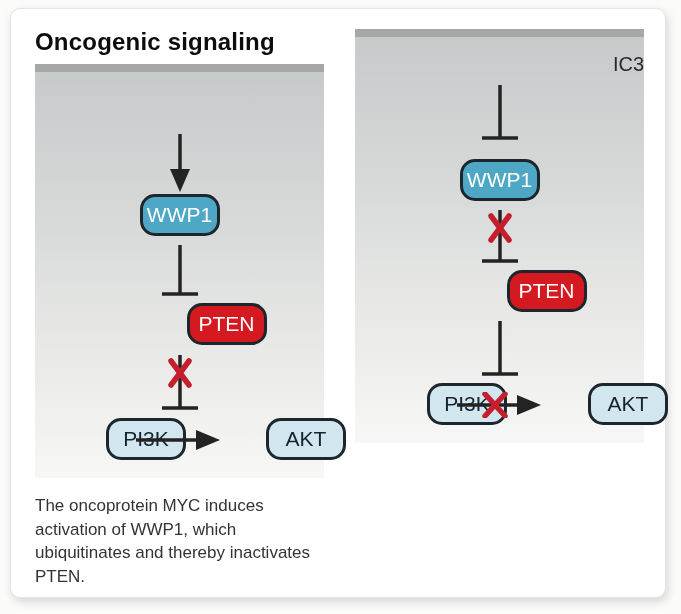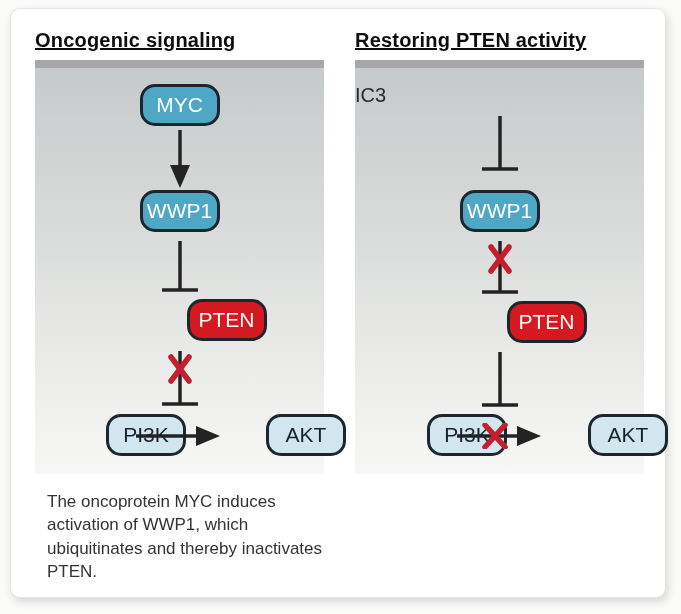--- a/index.html
+++ b/index.html
@@ -17,26 +17,25 @@
     border:1px solid #e4e4e2;
     border-radius:10px;
     box-shadow:2px 4px 10px rgba(0,0,0,0.15);
     box-sizing:border-box;
     padding:20px 0 0 24px;
     display:flex;
     gap:31px;
   }
   .column{width:289px;flex:0 0 289px;}
   .panel-title{
-    font-size:20px;font-weight:700;
+    font-size:24px;font-weight:700;
     color:var(--title_text,#0d0d0d);
     line-height:1.1;
     margin:0 0 9px 0;
     letter-spacing:0.2px;
-    text-decoration:underline;
   }
   .panel-body{width:289px;}
   .panel-strip{height:8px;background:var(--panel_strip,#a7a7a7);}
   .panel-canvas{
     position:relative;
     height:406px;
     background:linear-gradient(180deg,#c7cacb 0%,#d9dbda 40%,#eaebe9 72%,#f7f7f5 100%);
   }
   .node{
     position:absolute;
@@ -46,50 +45,47 @@
     border-radius:15px;
     display:flex;align-items:center;justify-content:center;
     font-size:21px;
     left:calc(50% - 40px);
   }
   .node.teal{background:var(--teal,#4ea7c4);color:var(--node_text_light,#fff);}
   .node.red{background:var(--red,#d41a20);color:var(--node_text_light,#fff);margin-left:47px;}
   .node.blue{background:var(--light_blue,#d2e6f0);color:var(--node_text_dark,#15232b);margin-left:48px;}
   .free-label{
     position:absolute;left:0;width:100%;
-    text-align:left;
+    text-align:right;
     font-size:20px;color:#2a2a2a;
   }
   .vconn{position:absolute;left:calc(50% - 22px);width:44px;}
   .hconn{position:absolute;}
   .stroke{stroke:var(--line,#232323);stroke-width:3.5;fill:none;}
   .fillhead{fill:var(--line,#232323);}
   .xmark{stroke:var(--x_red,#c51f2e);stroke-width:5.5;fill:none;stroke-linecap:round;}
   .caption{
-    margin:16px 0 0 12px;
+    margin:16px 0 0 0;
     font-size:17px;
     line-height:1.38;
     color:var(--caption_text,#333333);
     width:289px;
   }
 </style>
 </head>
 <body>
 
 <div class="card">
 
   <div class="column">
     <h2 class="panel-title">Oncogenic signaling</h2>
     <div class="panel-body">
       <div class="panel-strip"></div>
       <div class="panel-canvas">
 
-        <div class="node teal" style="top:16px;">
-          <span>MYC</span>
-        </div>
 
         <svg class="vconn" style="top:62px;" width="44" height="58" viewBox="0 0 44 58">
           <line class="stroke" x1="22" y1="0" x2="22" y2="38"></line>
           <polygon class="fillhead" points="22,58 12,35 32,35"></polygon>
         </svg>
 
         <div class="node teal" style="top:122px;">
           <span>WWP1</span>
         </div>
 
@@ -123,21 +119,20 @@
         <div class="node blue" style="top:346px;left:183px;">
           <span>AKT</span>
         </div>
 
       </div>
     </div>
     <p class="caption">The oncoprotein MYC induces activation of WWP1, which ubiquitinates and thereby inactivates PTEN.</p>
   </div>
 
   <div class="column">
-    <h2 class="panel-title">Restoring PTEN activity</h2>
     <div class="panel-body">
       <div class="panel-strip"></div>
       <div class="panel-canvas">
 
         <div class="free-label" style="top:16px;">IC3</div>
 
         <svg class="vconn" style="top:48px;" width="44" height="56" viewBox="0 0 44 56">
           <line class="stroke" x1="22" y1="0" x2="22" y2="52"></line>
           <line class="stroke" x1="4" y1="53" x2="40" y2="53"></line>
         </svg>

